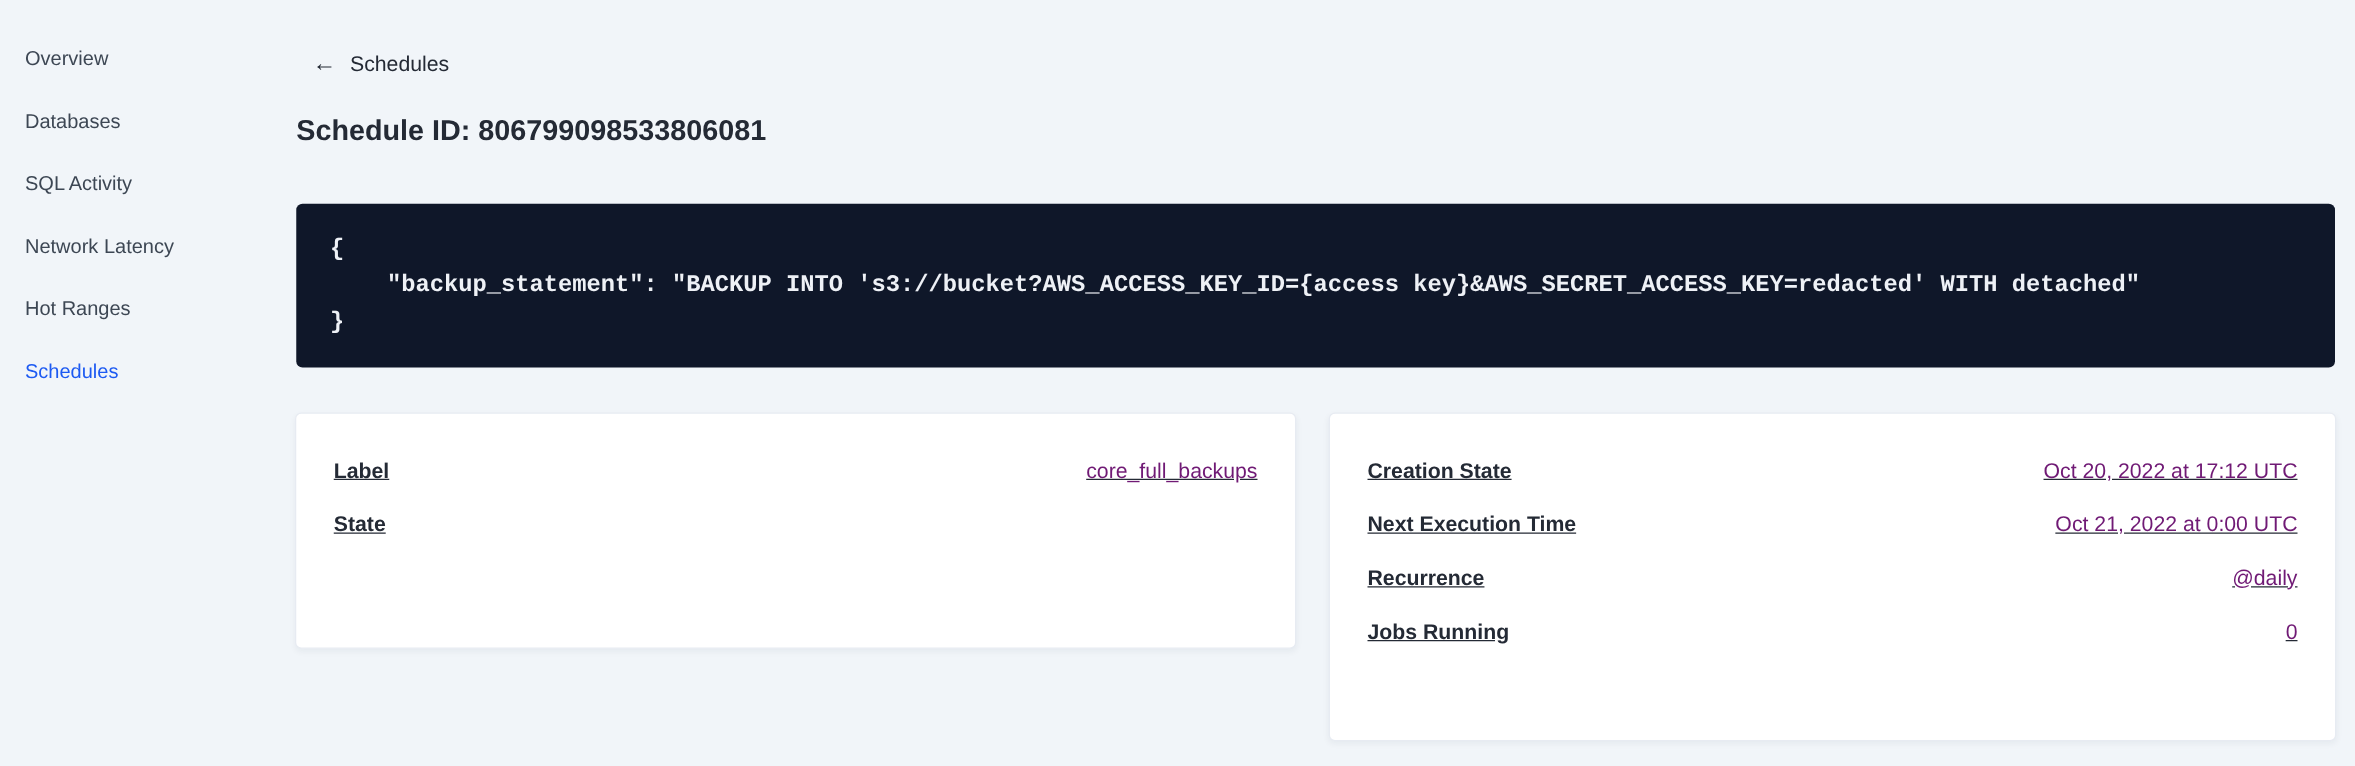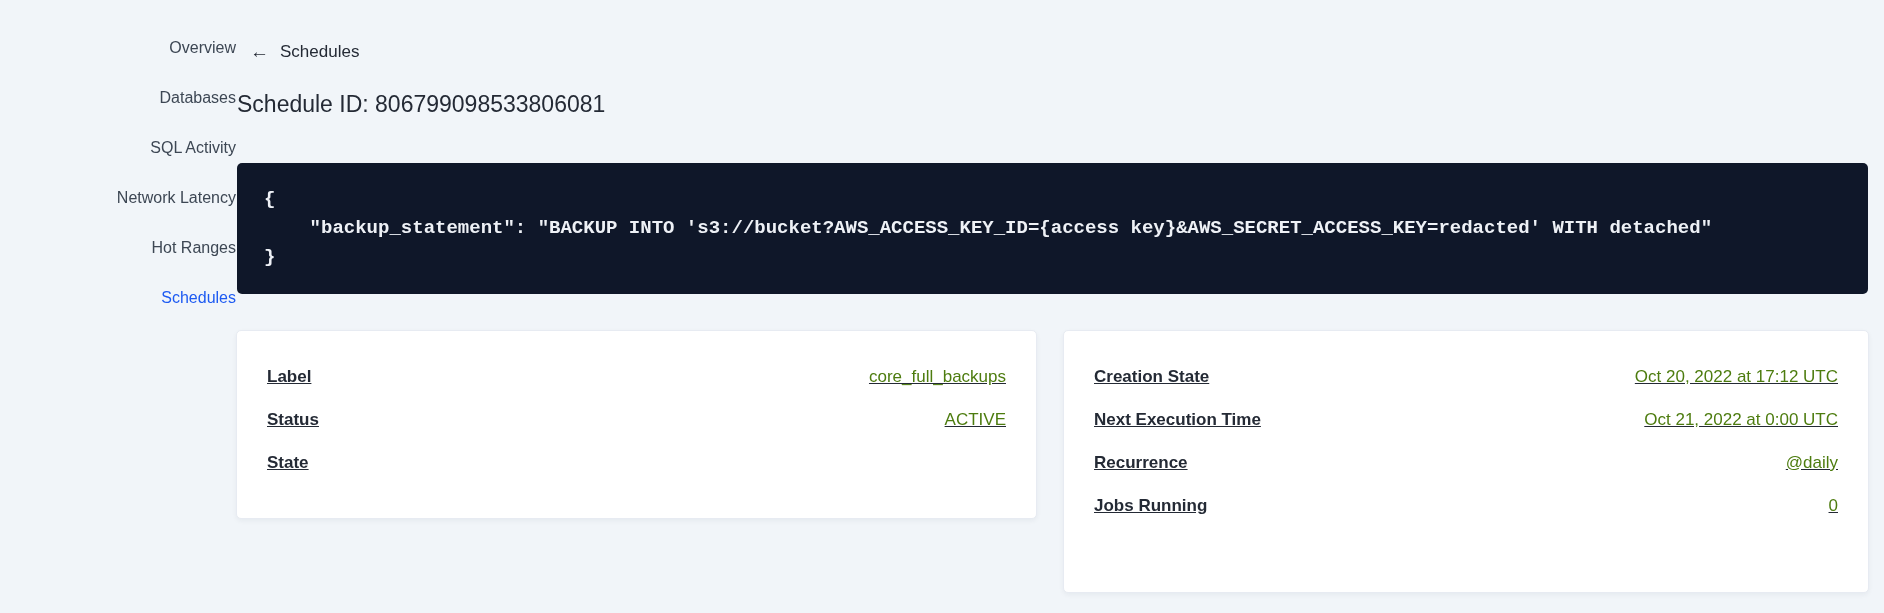--- a/index.html
+++ b/index.html
@@ -9,38 +9,38 @@
     background:#f1f5f9;
     font-family:"Liberation Sans", sans-serif;
     color:#242a35;
     overflow:hidden;
   }
 
   
   .sidebar {
     position:absolute; left:0; top:0; width:236px; height:613px;
   }
-  .sidebar ul { list-style:none; padding:38px 0 0 20px;text-align:right; }
+  .sidebar ul { list-style:none; padding:38px 0 0 20px; }
   .sidebar li {
     height:50px; line-height:20px;
     font-size:16px; color:#3d4754;
     cursor:pointer; white-space:nowrap;
   }
   .sidebar li.active { color:#1d5af2; font-weight:500; }
 
   
   .back-link {
     position:absolute; left:250px; top:41px;
     display:flex; align-items:center; gap:11px;
     font-size:17px; line-height:22px; color:#242a35; cursor:pointer;
   }
   .back-link .arrow { font-size:19px; line-height:20px; color:#242a35; }
   .page-title {
     position:absolute; left:237px; top:90px;
-    font-size:23px; line-height:28px; font-weight:400; color:#242a35;
+    font-size:23px; line-height:28px; font-weight:700; color:#242a35;
   }
 
   
   .code-block {
     position:absolute; left:237px; top:163px;
     width:1631px; height:131px;
     background:#0f1729; border-radius:5px;
     padding:22px 27px;
   }
   .code-block pre {
@@ -58,21 +58,21 @@
     text-decoration:underline;
   }
   .card.left  { left:236px;  top:330px; width:801px; height:189px; }
   .card.right { left:1063px; top:330px; width:806px; height:263px; }
 
   .row {
     height:43px;
     display:flex; align-items:center; justify-content:space-between;
   }
   .row .label { font-size:17px; font-weight:700; color:#242a35; white-space:nowrap; }
-  .row .value { font-size:17px; font-weight:400; color:#4d7c0f; white-space:nowrap; text-align:right; }
+  .row .value { font-size:17px; font-weight:400; color:#701a75; white-space:nowrap; text-align:right; }
 </style>
 </head>
 <body>
 
 <nav class="sidebar">
   <ul>
       <li>Overview</li>
       <li>Databases</li>
       <li>SQL Activity</li>
       <li>Network Latency</li>
@@ -94,24 +94,20 @@
 }</pre>
 </div>
 
 <section class="card left">
   <div>
       <div class="row">
         <span class="label">Label</span>
         <span class="value">core_full_backups</span>
       </div>
       <div class="row">
-        <span class="label">Status</span>
-        <span class="value">ACTIVE</span>
-      </div>
-      <div class="row">
         <span class="label">State</span>
         <span class="value"></span>
       </div>
     </div>
 </section>
 
 <section class="card right">
   <div>
       <div class="row">
         <span class="label">Creation State</span>

